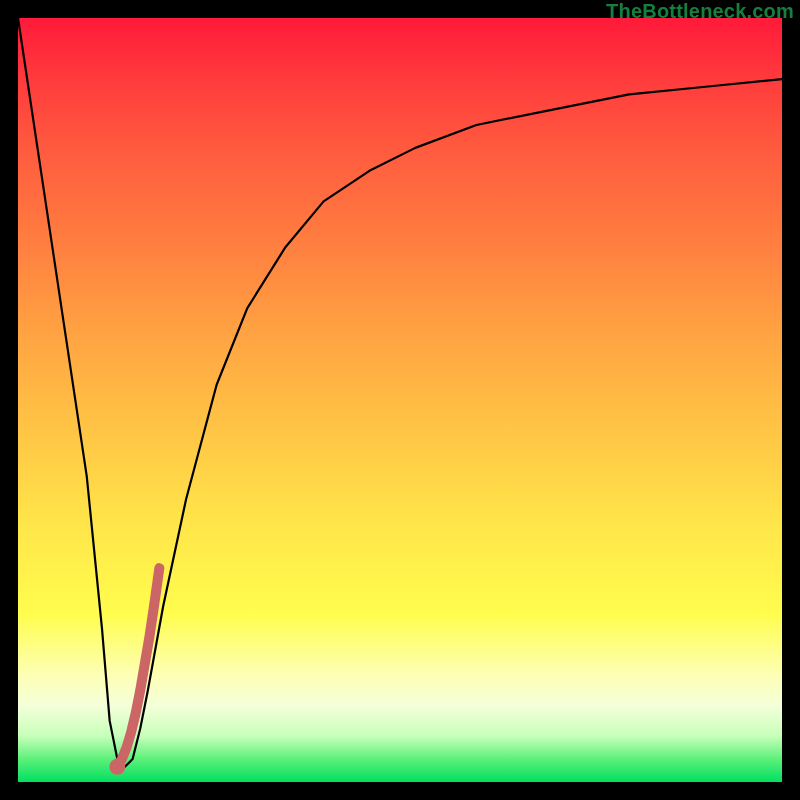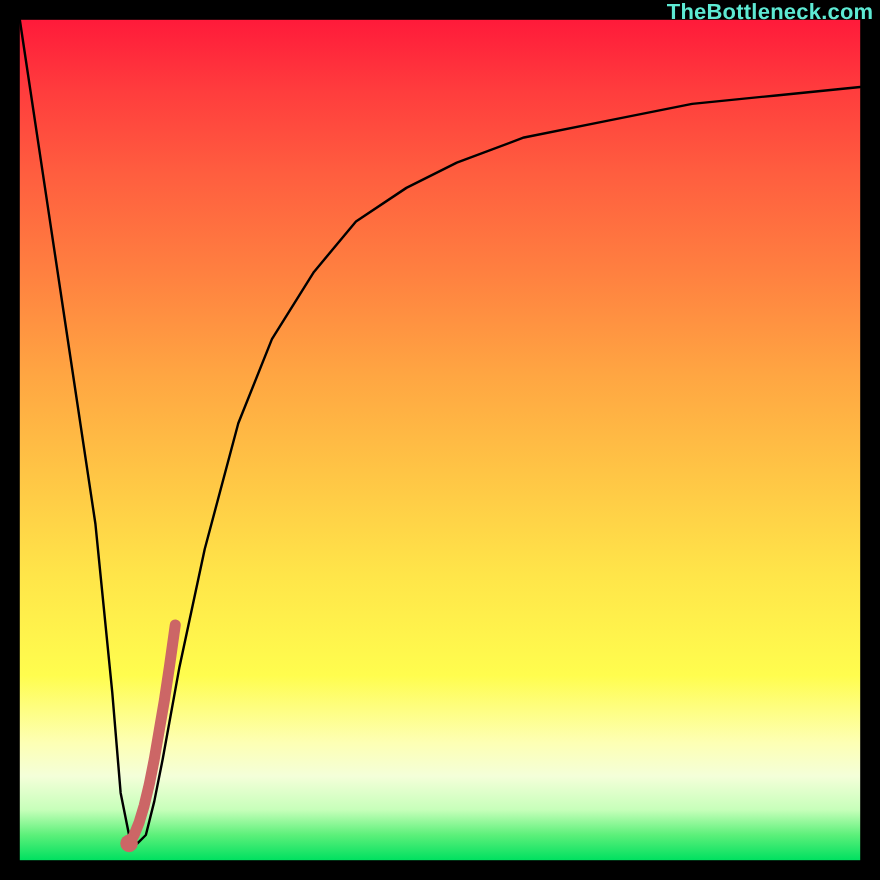--- a/index.html
+++ b/index.html
@@ -38,21 +38,21 @@
       #f4ffd9 90%,
       #c7ffba 94%,
       #5cf07a 97%,
       #00e060 100%
     );
   }
   .watermark {
     position: absolute;
     top: 0px;
     right: 6px;
-    color: #5eead4;
+    color: #15803d;
     font-weight: 600;
     font-size: 20px;
     letter-spacing: 0.2px;
     user-select: none;
   }
   svg.curves {
     position: absolute;
     left: 18px;
     top: 18px;
     width: 764px;

